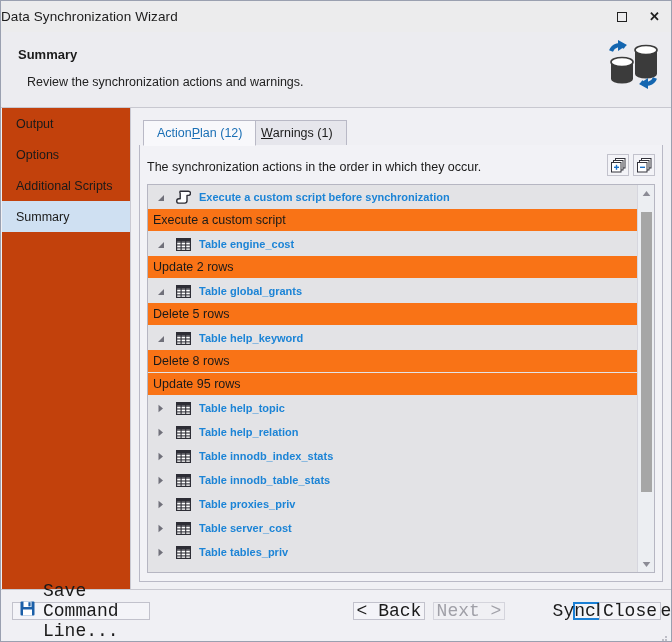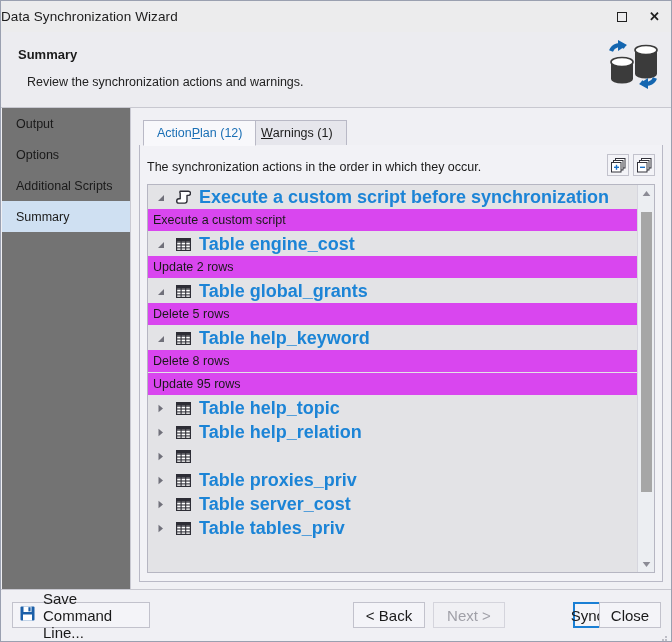--- a/index.html
+++ b/index.html
@@ -53,21 +53,21 @@
   }
   .header-sub {
     position: absolute; left: 26px; top: 43px;
     font-size: 12.5px; color: #222;
   }
   .brand-icon { position: absolute; right: 10px; top: 8px; }
 
   
   .sidebar {
     position: absolute; left: 1px; top: 107px; width: 129px; bottom: 52px;
-    background: #737373;
+    background: #c2410c;
     border-right: 1px solid #c9c9d2;
   }
   .side-item {
     height: 31px; display: flex; align-items: center;
     padding-left: 14px;
     font-size: 12.5px; color: #1a1a1a;
   }
   .side-item.selected { background: #cfe0f2; }
 
   
@@ -161,27 +161,27 @@
   }
   .twisty {
     width: 24px; height: 24px;
     display: flex; align-items: center; justify-content: center;
   }
   .node-icon {
     width: 22px; height: 24px;
     display: flex; align-items: center; justify-content: center;
   }
   .grp-label {
-    font-size: 18px; font-weight: bold; color: #1c84d6;
+    font-size: 11px; font-weight: bold; color: #1c84d6;
     margin-left: 5px;
   }
   .child-row {
     height: 23px;
     display: flex; align-items: center;
-    background: #d946ef;
+    background: #f97316;
     padding-left: 5px;
     font-size: 12.5px; color: #1a1a1a;
     border-bottom: 1px solid #e3e3e6;
   }
 
   
   .vscroll {
     position: absolute; right: 0; top: 0; bottom: 0; width: 17px;
     background: #eceef2;
     border-left: 1px solid #d6d6de;
@@ -198,25 +198,25 @@
   }
 
   
   .footer {
     position: absolute; left: 0; right: 0; bottom: 0; height: 52px;
     background: #f0f0f4;
     border-top: 1px solid #c8c8d0;
   }
   .btn {
     position: absolute;
-    height: 26px;
+    height: 18px;
     border: 1px solid #c2c2cc;
     background: #f4f4f8;
-    font-family: Liberation Sans, sans-serif;
-    font-size: 15px;
+    font-family: Liberation Mono, monospace;
+    font-size: 18px;
     color: #1a1a1a;
     display: flex; align-items: center; justify-content: center;
   }
   .btn.disabled { color: #a0a0a8; background: #f0f0f4; border-color: #d4d4dc; }
   .btn.focus { border: 2px solid #1a7fd4; }
   .btn-save {
     left: 11px; top: 12px; width: 138px;
     justify-content: flex-start; padding-left: 7px;
   }
   .btn-save .lbl { margin-left: 8px; }
@@ -459,20 +459,40 @@
                 <svg width="15" height="13" viewBox="0 0 15 13">
                   <rect x="0.6" y="0.6" width="13.8" height="11.8" fill="#fff" stroke="#2e2e36" stroke-width="1.2"></rect>
                   <rect x="0.6" y="0.6" width="13.8" height="3" fill="#2e2e36"></rect>
                   <line x1="0.6" y1="4.1" x2="14.4" y2="4.1" stroke="#2e2e36" stroke-width="1.1"></line>
                   <line x1="0.6" y1="7" x2="14.4" y2="7" stroke="#2e2e36" stroke-width="1.1"></line>
                   <line x1="0.6" y1="9.9" x2="14.4" y2="9.9" stroke="#2e2e36" stroke-width="1.1"></line>
                   <line x1="5.1" y1="0.6" x2="5.1" y2="12.4" stroke="#2e2e36" stroke-width="1.1"></line>
                   <line x1="9.7" y1="0.6" x2="9.7" y2="12.4" stroke="#2e2e36" stroke-width="1.1"></line>
                 </svg>
               </span>
+              <span class="grp-label">Table innodb_index_stats</span>
+            </div>
+            <div class="grp-row">
+              <span class="twisty">
+                <svg width="9" height="9" viewBox="0 0 9 9">
+                  <path fill="#70707a" d="M2.5 0.8 L7 4.5 L2.5 8.2 Z"></path>
+                </svg>
+              </span>
+              <span class="node-icon">
+                <svg width="15" height="13" viewBox="0 0 15 13">
+                  <rect x="0.6" y="0.6" width="13.8" height="11.8" fill="#fff" stroke="#2e2e36" stroke-width="1.2"></rect>
+                  <rect x="0.6" y="0.6" width="13.8" height="3" fill="#2e2e36"></rect>
+                  <line x1="0.6" y1="4.1" x2="14.4" y2="4.1" stroke="#2e2e36" stroke-width="1.1"></line>
+                  <line x1="0.6" y1="7" x2="14.4" y2="7" stroke="#2e2e36" stroke-width="1.1"></line>
+                  <line x1="0.6" y1="9.9" x2="14.4" y2="9.9" stroke="#2e2e36" stroke-width="1.1"></line>
+                  <line x1="5.1" y1="0.6" x2="5.1" y2="12.4" stroke="#2e2e36" stroke-width="1.1"></line>
+                  <line x1="9.7" y1="0.6" x2="9.7" y2="12.4" stroke="#2e2e36" stroke-width="1.1"></line>
+                </svg>
+              </span>
+              <span class="grp-label">Table innodb_table_stats</span>
             </div>
             <div class="grp-row">
               <span class="twisty">
                 <svg width="9" height="9" viewBox="0 0 9 9">
                   <path fill="#70707a" d="M2.5 0.8 L7 4.5 L2.5 8.2 Z"></path>
                 </svg>
               </span>
               <span class="node-icon">
                 <svg width="15" height="13" viewBox="0 0 15 13">
                   <rect x="0.6" y="0.6" width="13.8" height="11.8" fill="#fff" stroke="#2e2e36" stroke-width="1.2"></rect>

